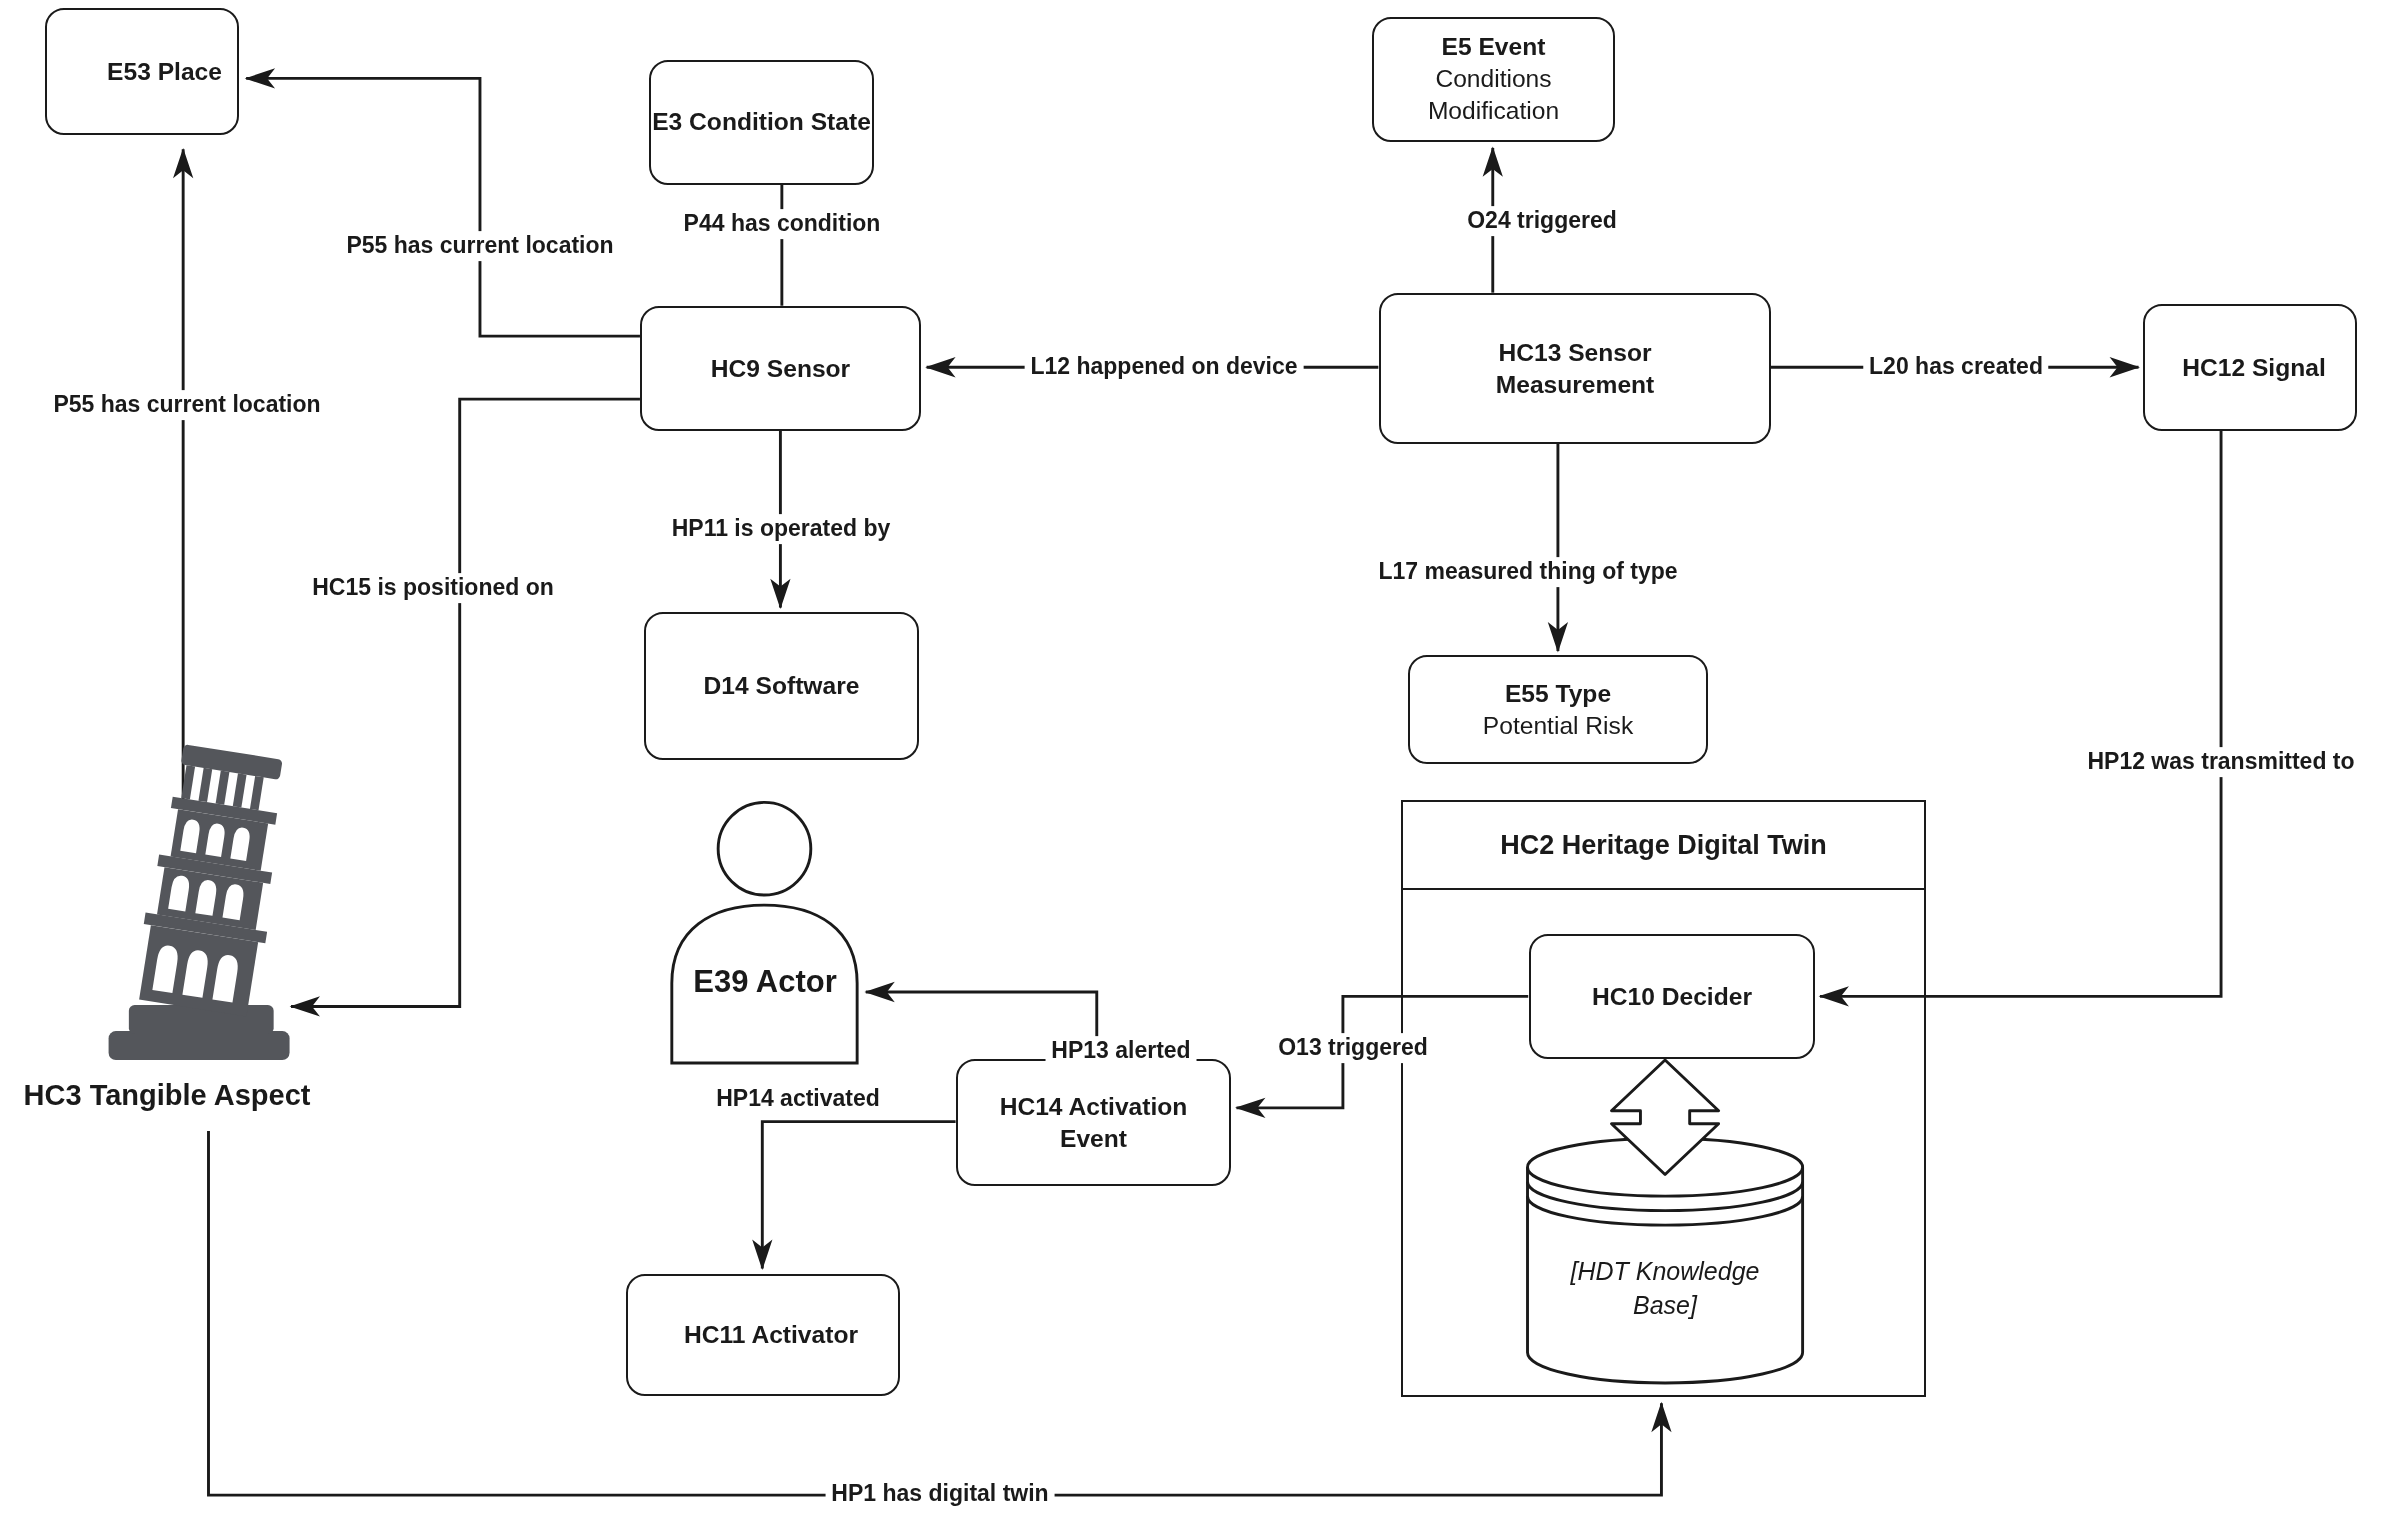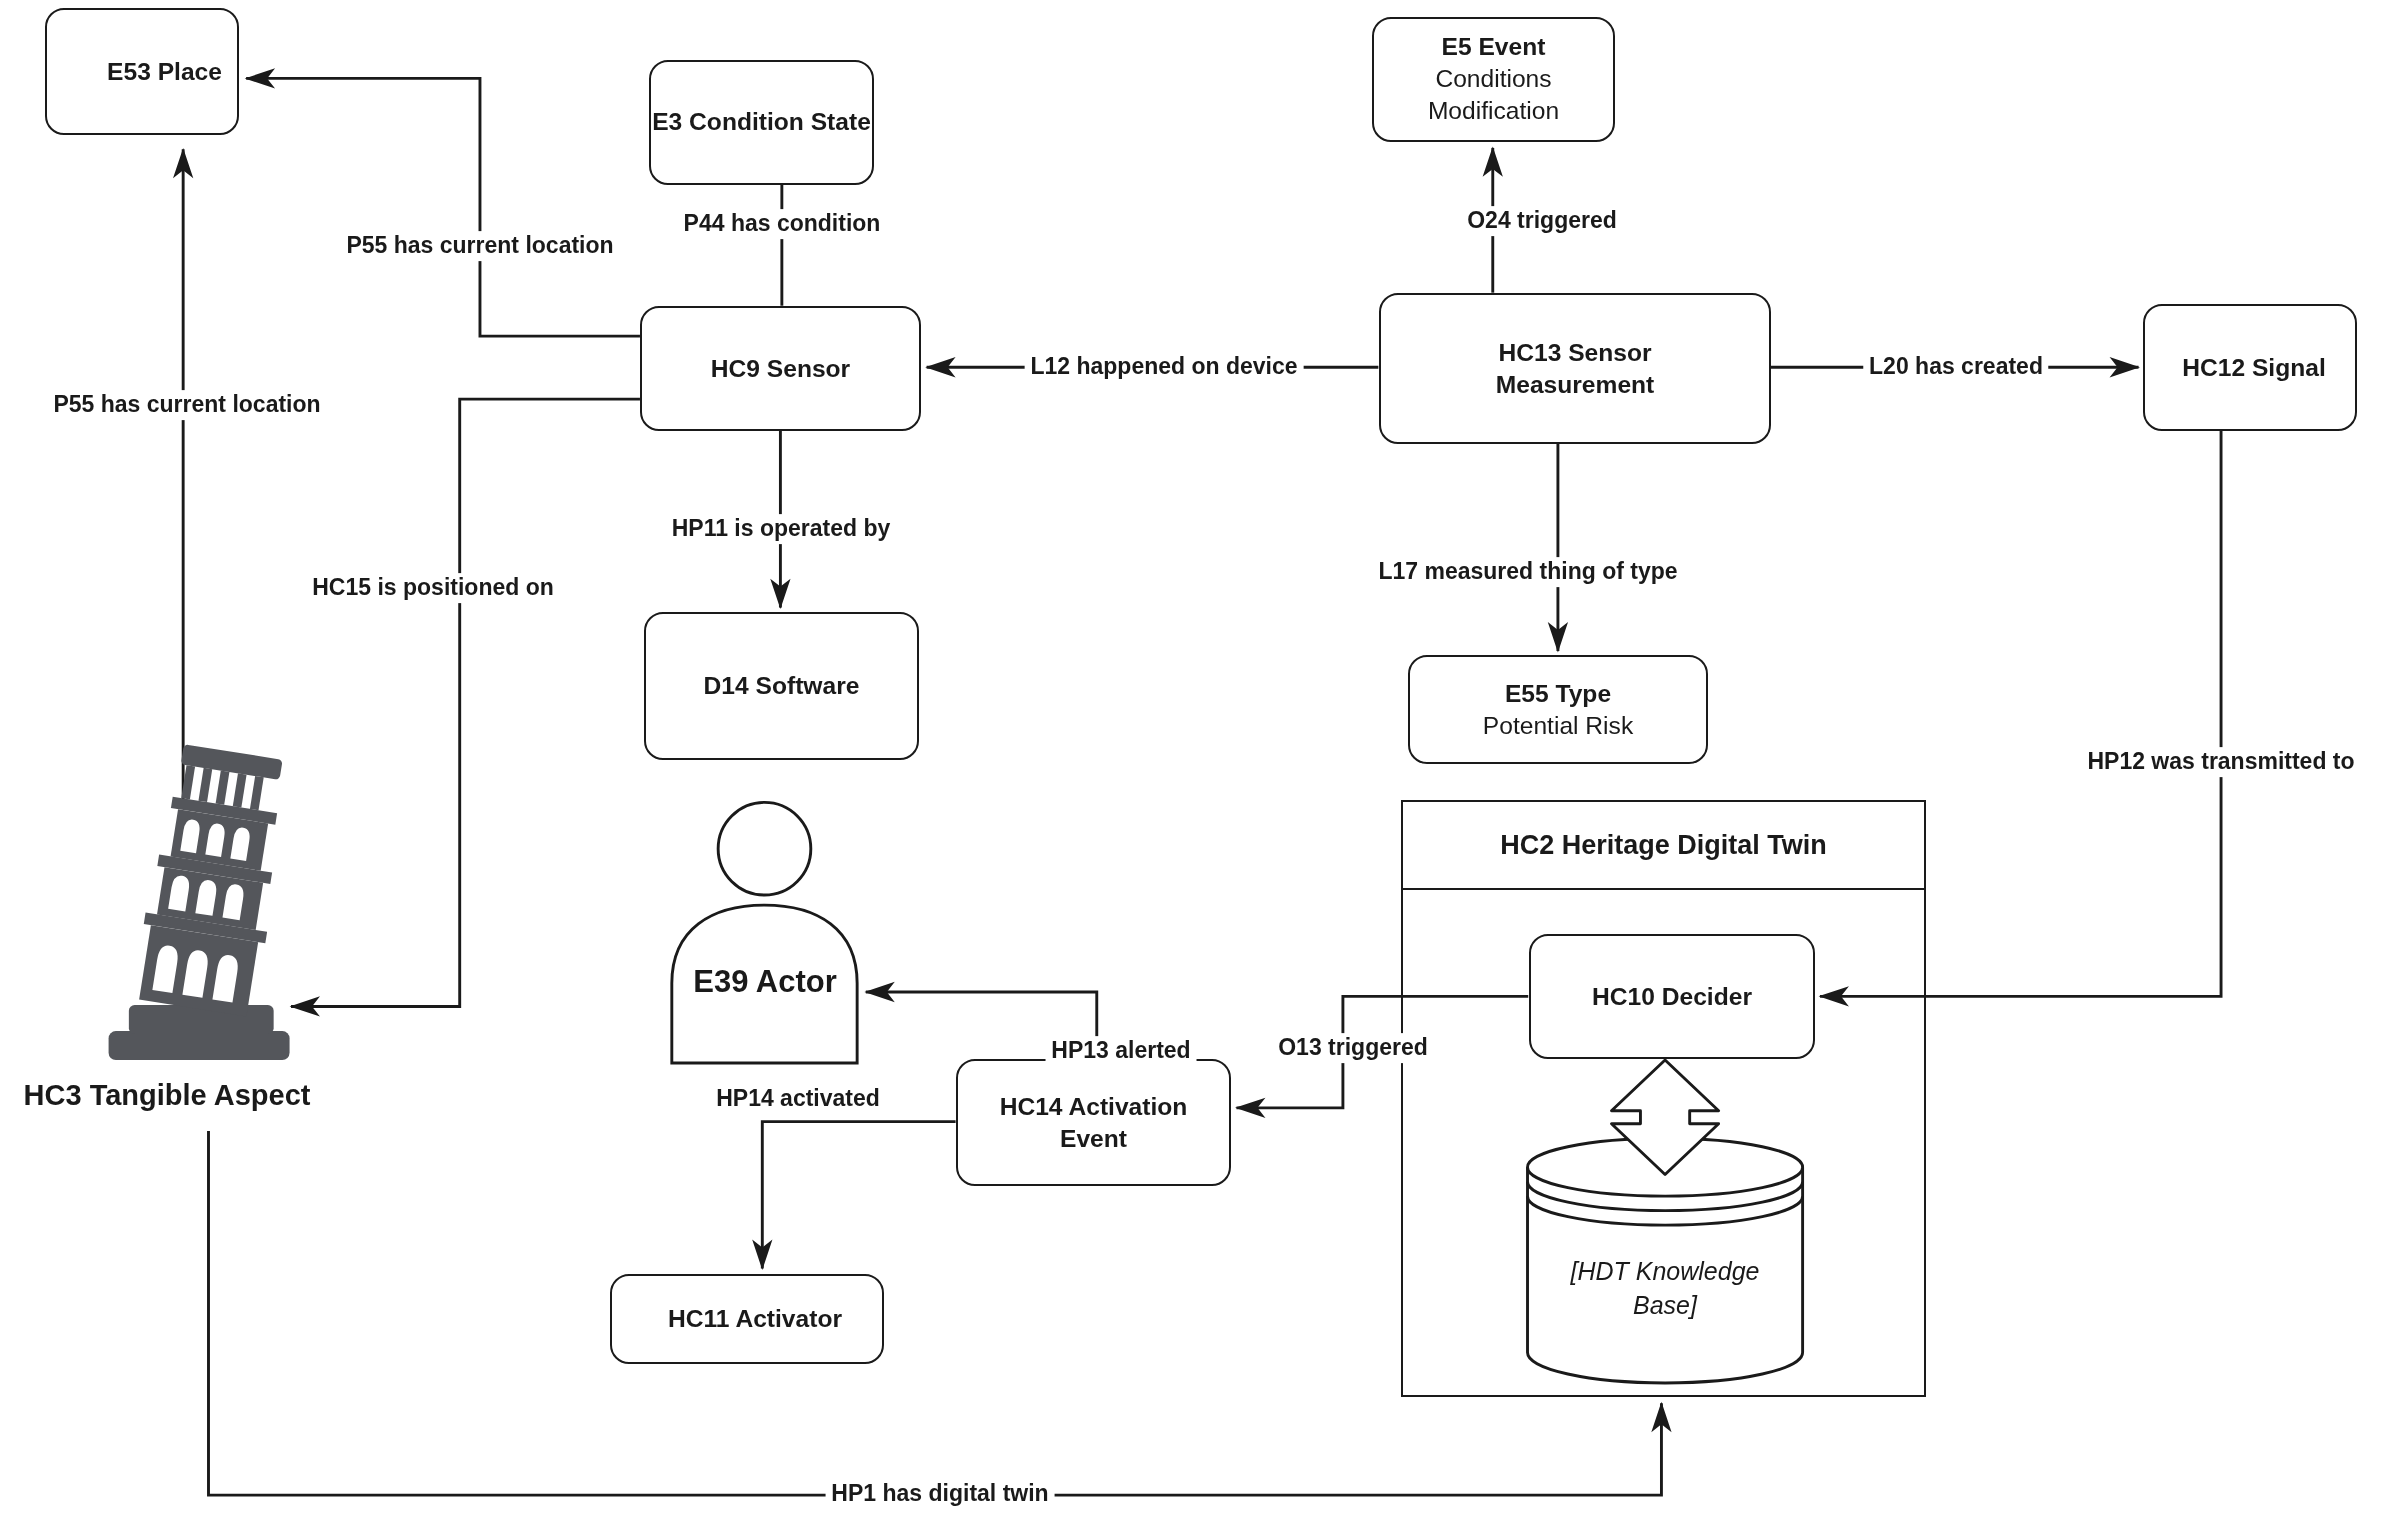--- a/index.html
+++ b/index.html
@@ -146,21 +146,21 @@
   <div class="node" style="left:1408px;top:655px;width:300px;height:109px;">
     <span>E55 Type</span>
     <span class="sub">Potential Risk</span>
   </div>
 
   <div class="node" style="left:956px;top:1059px;width:275px;height:127px;">
     <span>HC14 Activation</span>
     <span>Event</span>
   </div>
 
-  <div class="node" style="left:610px;top:1274px;width:274px;height:90px;padding-left:16px;">
+  <div class="node" style="left:626px;top:1274px;width:274px;height:122px;padding-left:16px;">
     <span>HC11 Activator</span>
   </div>
 
   <div class="node" style="left:1529px;top:934px;width:286px;height:125px;">
     <span>HC10 Decider</span>
   </div>
 
   <div class="flabel" style="left:765px;top:982px;">E39 Actor</div>
   <div class="flabel hc3-label" style="left:167px;top:1095px;">HC3 Tangible Aspect</div>
 

